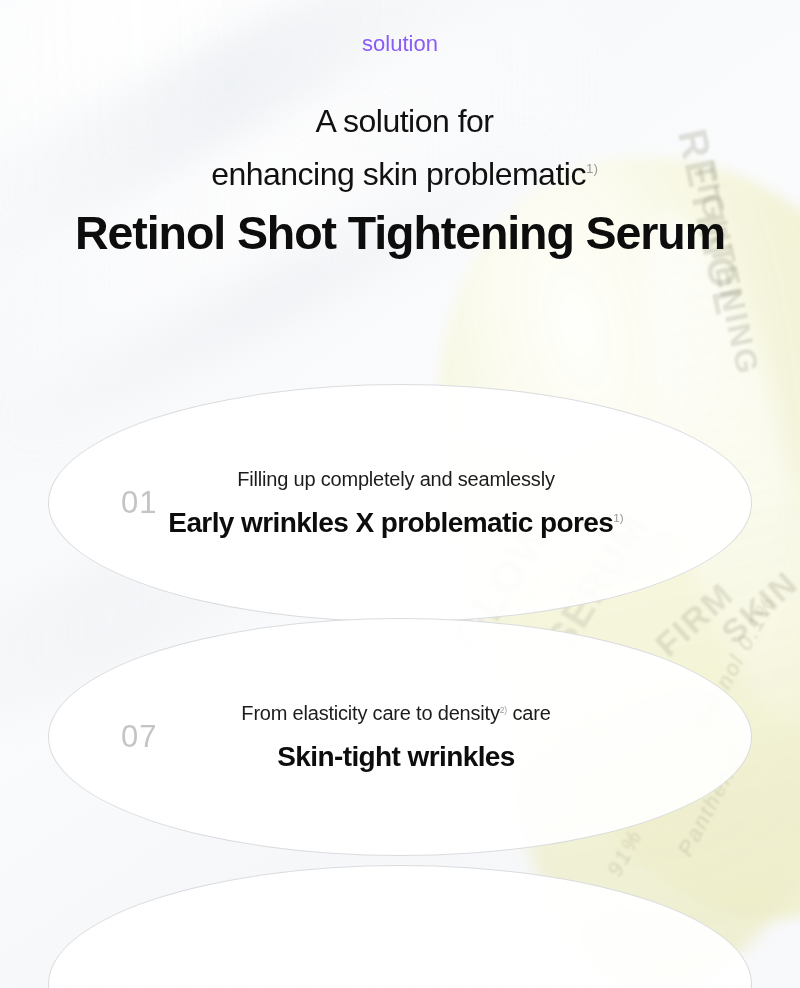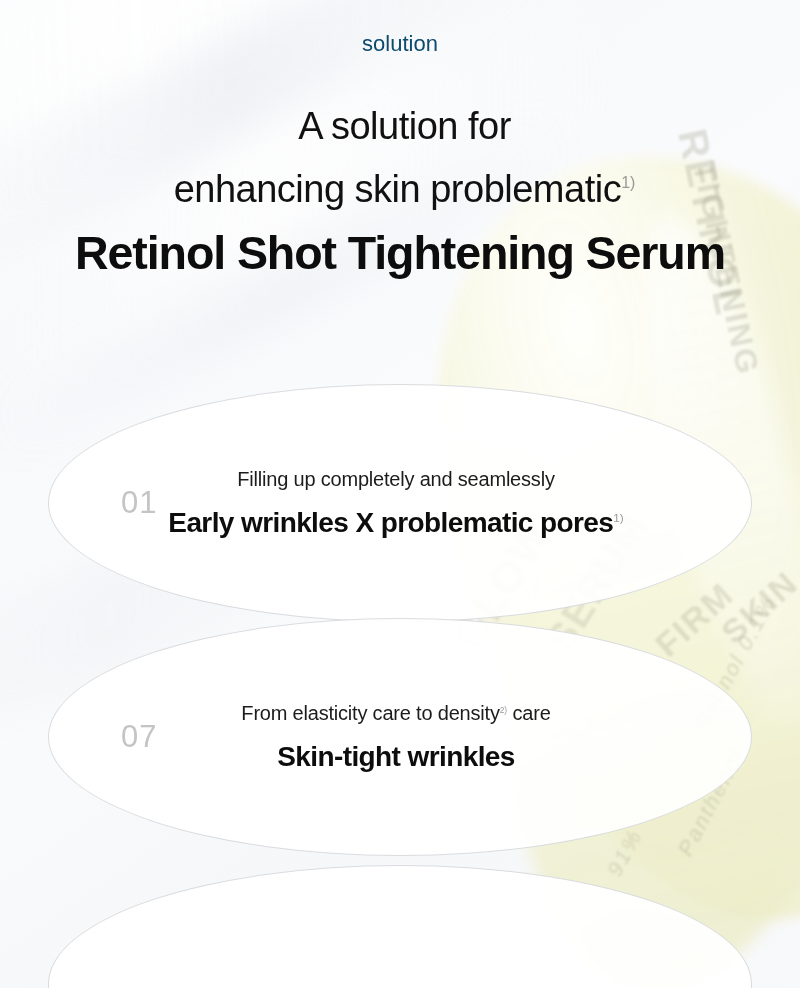--- a/index.html
+++ b/index.html
@@ -100,28 +100,28 @@
   .w-panthenol  { right:30px;  top:790px; font-size:22px; transform:rotate(-62deg); font-weight:400; font-style:italic; color:rgba(168,168,142,.38);}
   .w-pct91      { right:150px; top:840px; font-size:22px; transform:rotate(-62deg); font-weight:400; font-style:italic; color:rgba(168,168,142,.36);}
 
   
   .page { position:relative; z-index:2; width:800px; height:988px; }
 
   .eyebrow {
     position:absolute; left:0; right:0; top:31px;
     text-align:center;
     font-size:22px; font-weight:400;
-    color:#0c4a6e;
+    color:#8b5cf6;
     letter-spacing:0px;
   }
 
   .headline { position:absolute; left:0; right:0; top:95px; text-align:center; }
   .headline .hl {
     display:block;
-    font-size:38px;
+    font-size:32px;
     font-weight:400;
     color:#111111;
     line-height:1.66;
     letter-spacing:-0.5px;
     padding-left:9px;
   }
   .headline .hl-bold {
     display:block;
     font-size:47px;
     font-weight:700;

